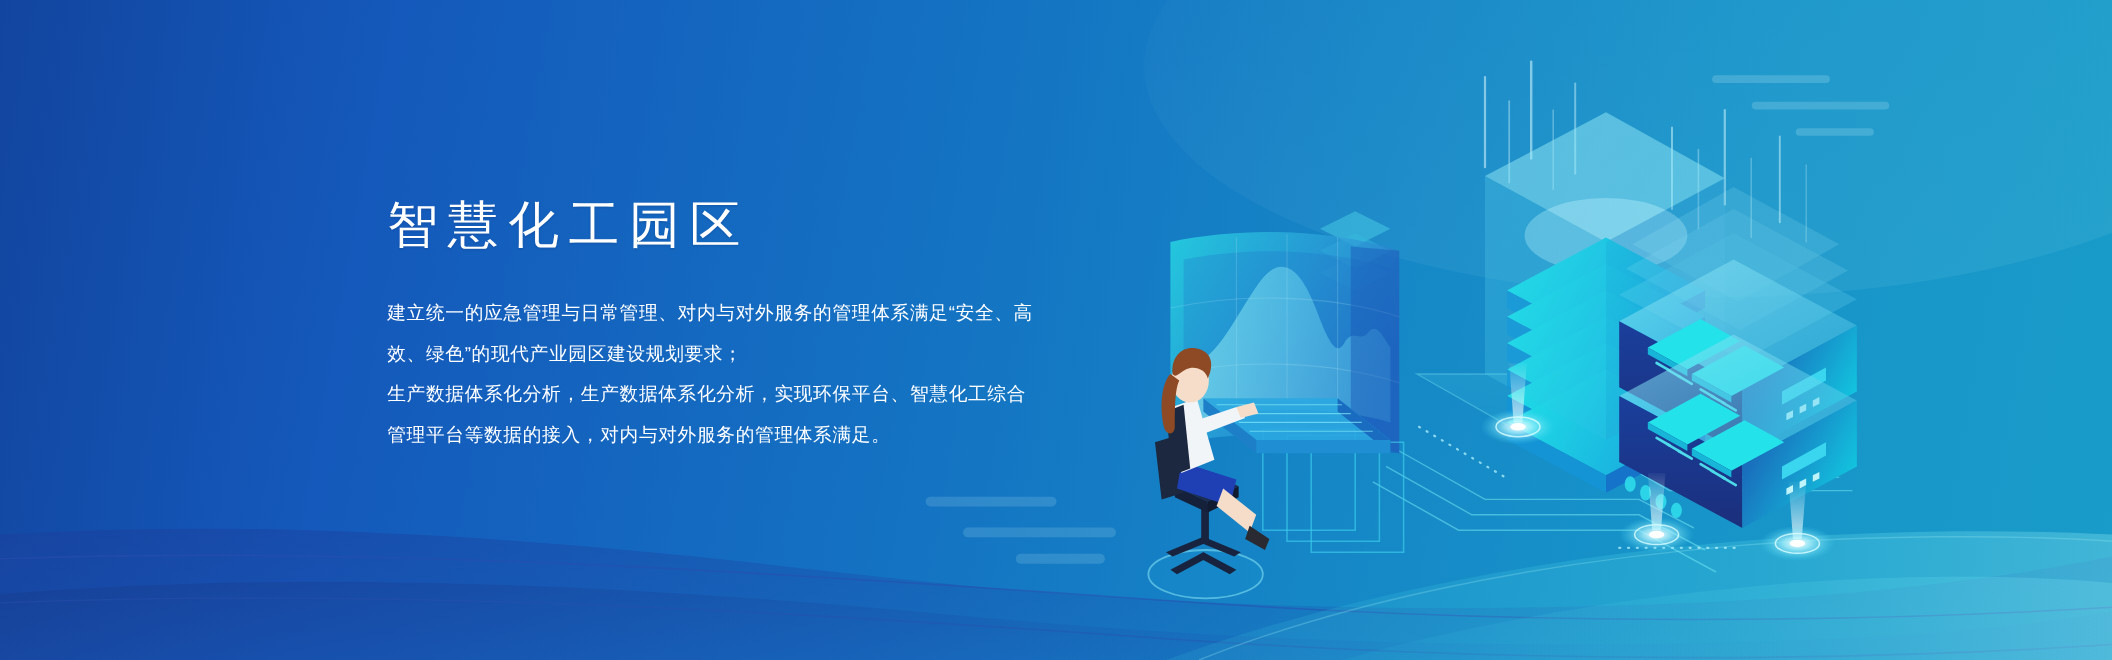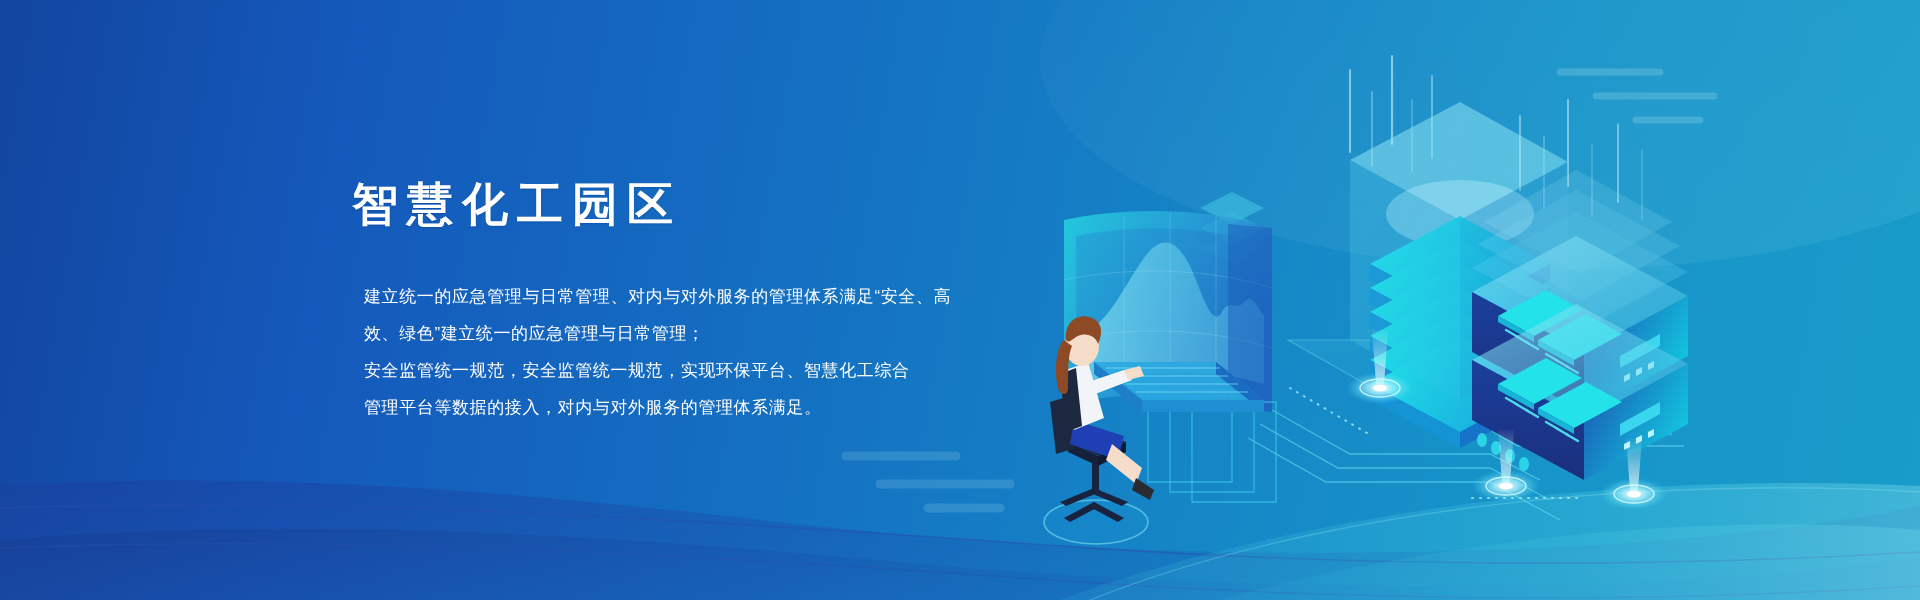--- a/index.html
+++ b/index.html
@@ -39,28 +39,28 @@
     position: absolute;
     left: 352px;
     top: 176px;
     width: 700px;
     z-index: 6;
   }
   .headline {
     margin: 0;
     font-size: 46px;
     line-height: 1.22;
-    font-weight: 700;
+    font-weight: 400;
     color: #ffffff;
     letter-spacing: 9px;
     white-space: nowrap;
     text-shadow: 0 1px 2px rgba(0,20,60,.18);
   }
   .body-copy {
-    margin: 12px;
+    margin: 0;
     padding-top: 34px;
   }
   .body-line {
     font-size: 17px;
     line-height: 37px;
     color: #ffffff;
     letter-spacing: .6px;
     white-space: nowrap;
     font-weight: 400;
   }
@@ -128,22 +128,22 @@
         <path d="M880,484 L1010,484"></path>
         <path d="M928,508 L1000,508"></path>
       </g>
     </svg>
   </div>
 
   <div class="copy">
     <h1 class="headline">智慧化工园区</h1>
     <div class="body-copy">
       <div class="body-line">建立统一的应急管理与日常管理、对内与对外服务的管理体系满足“安全、高</div>
-      <div class="body-line">效、绿色”建立统一的应急管理与日常管理；</div>
-      <div class="body-line">安全监管统一规范，安全监管统一规范，实现环保平台、智慧化工综合</div>
+      <div class="body-line">效、绿色”的现代产业园区建设规划要求；</div>
+      <div class="body-line">生产数据体系化分析，生产数据体系化分析，实现环保平台、智慧化工综合</div>
       <div class="body-line">管理平台等数据的接入，对内与对外服务的管理体系满足。</div>
     </div>
   </div>
 
   <div class="illustration">
     <svg viewBox="0 0 720 520" xmlns="http://www.w3.org/2000/svg" aria-hidden="true">
       <defs>
         <linearGradient id="scrGrad" x1="0" y1="0" x2="1" y2="0.5">
           <stop offset="0%" stop-color="#27dbe4" stop-opacity="0.95"></stop>
           <stop offset="55%" stop-color="#2fa6dc" stop-opacity="0.75"></stop>

